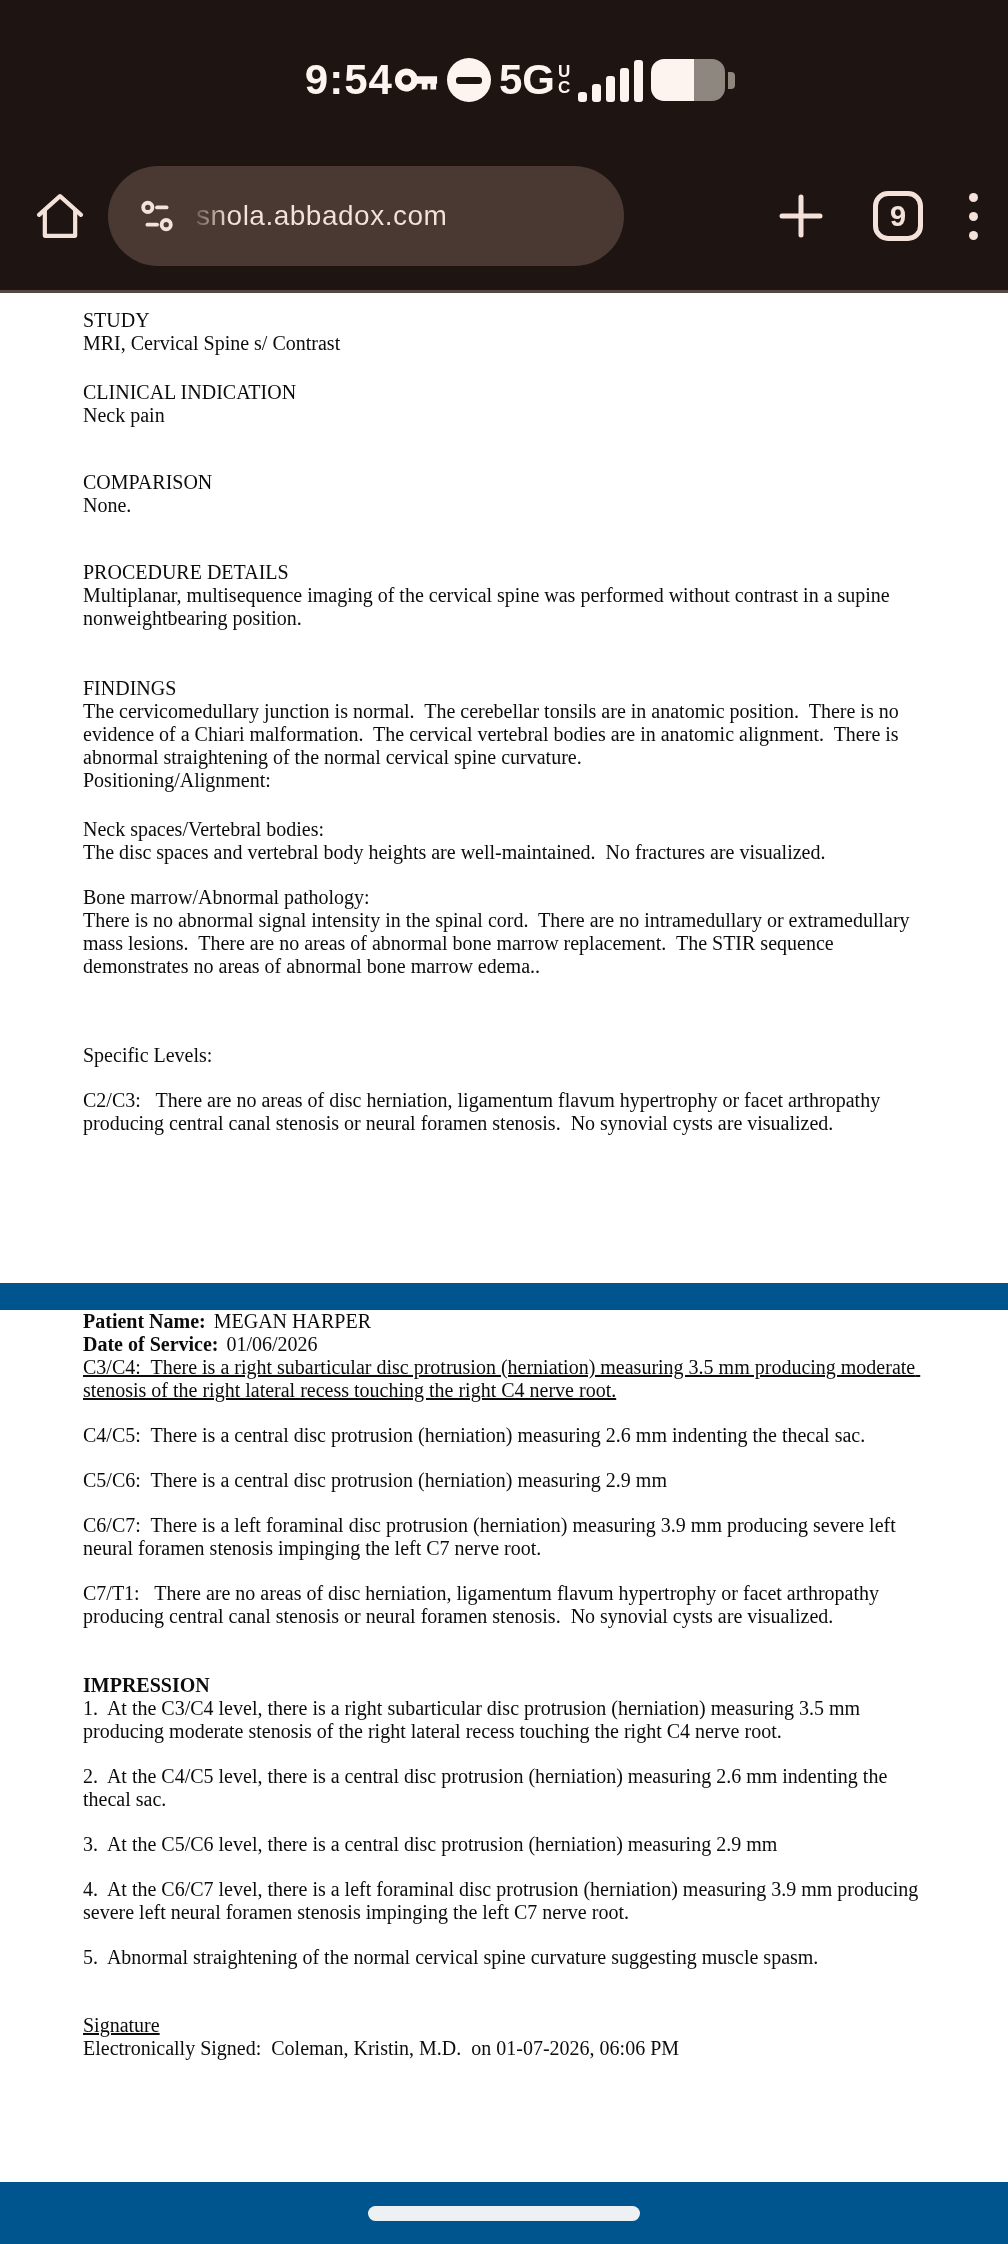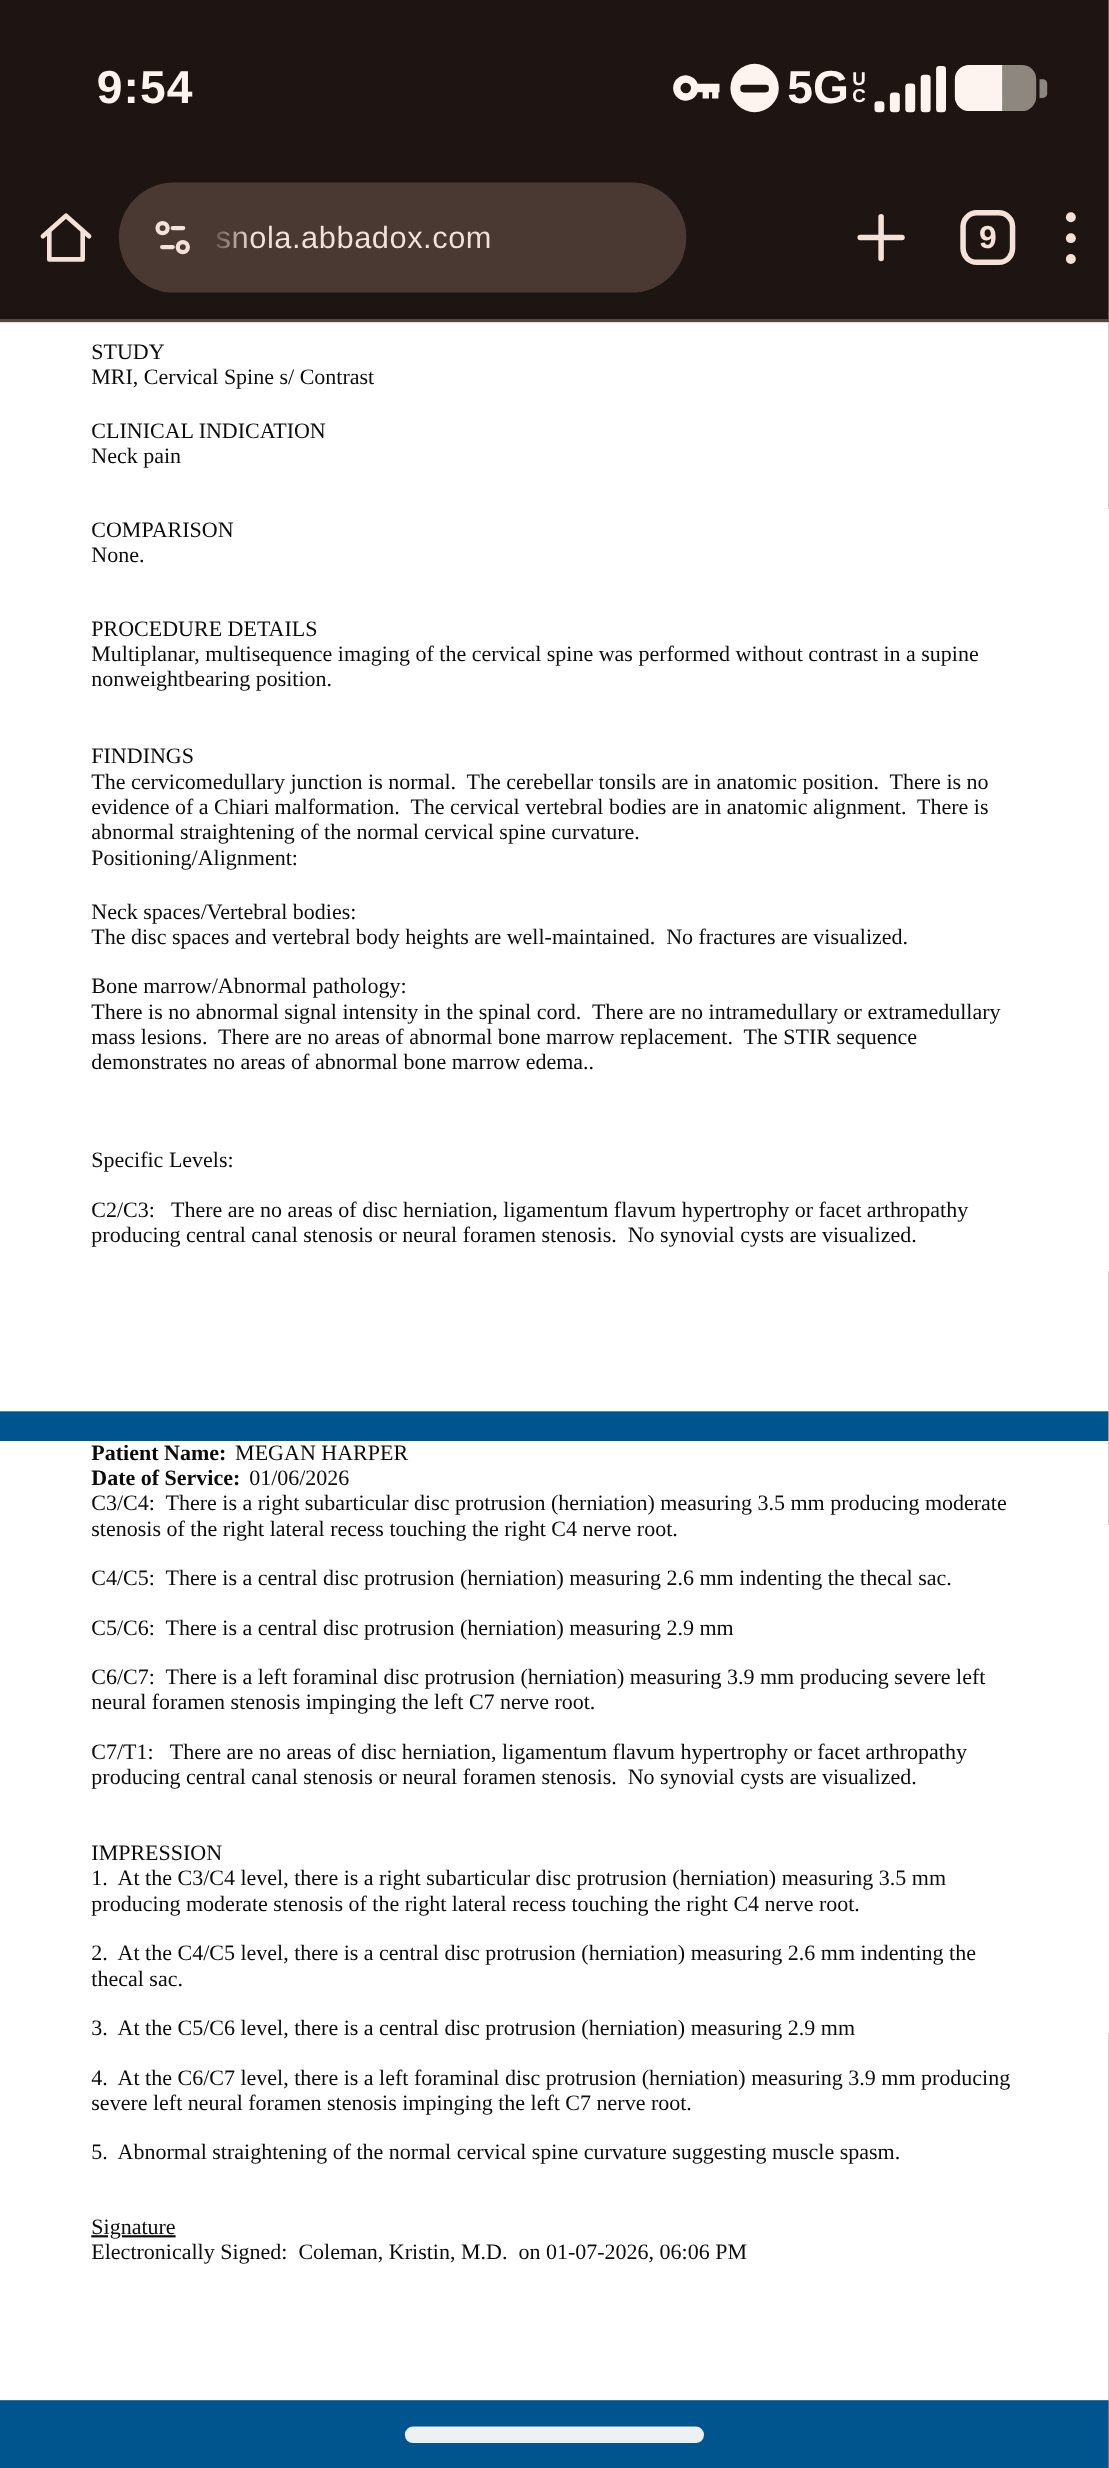--- a/index.html
+++ b/index.html
@@ -1,21 +1,21 @@
 <!DOCTYPE html>
 <html><head>
 <meta charset="utf-8">
 <style>
   html,body{margin:0;padding:0;background:#000;}
   .screen{position:relative;width:1008px;height:2244px;overflow:hidden;background:#fff;
           font-family:"Liberation Sans",sans-serif;}
 
   
   .chrome{background:#1e1411;border-bottom:3px solid #55463f;}
-  .status-bar{height:142px;display:flex;align-items:center;justify-content:space-between;
+  .status-bar{height:142px;display:flex;align-items:center;justify-content:center;
               padding:18px 56px 0 88px;box-sizing:border-box;}
   .time{color:#fdf4ef;font-size:42px;font-weight:600;letter-spacing:1px;}
   .status-icons{display:flex;align-items:center;gap:8px;}
   .sig-bars{display:flex;align-items:flex-end;gap:5px;height:44px;}
   .sig-bars i{display:block;width:9px;background:#fdf4ef;border-radius:3px;}
   .dnd{width:44px;height:44px;border-radius:50%;background:#fdf4ef;position:relative;}
   .dnd::after{content:"";position:absolute;left:9px;right:9px;top:19px;height:7px;border-radius:3px;background:#1e1411;}
   .net{display:flex;align-items:center;color:#fdf4ef;}
   .net .g5{font-size:42px;font-weight:600;}
   .net .uc{display:flex;flex-direction:column;font-size:17px;font-weight:700;line-height:16px;margin-left:3px;}
@@ -46,22 +46,22 @@
   .page p{margin:0;white-space:pre-wrap;}
   .mt1{margin-top:22px!important;}
   .mt2{margin-top:26px!important;}
   .mt3{margin-top:44px!important;}
   .mt4{margin-top:47px!important;}
   .mt5{margin-top:66px!important;}
   .b{font-weight:bold;}
   .val{margin-left:8px;}
   .page-break-bar{height:27px;background:#00558f;margin:148px -78px 0 -108px;}
   .patient-block{}
-  .c3c4{margin-top:16px;}
-  .imp-gap{margin-top:46px!important;}
+  .c3c4{margin-top:16px;text-decoration:underline;}
+  .imp-gap{margin-top:46px!important;font-weight:bold;}
   .sig-gap{margin-top:45px!important;text-decoration:underline;}
 
   
   .bottom-bar{position:absolute;left:0;right:0;bottom:0;height:62px;background:#00558f;
               display:flex;align-items:flex-start;justify-content:center;}
   .gesture-pill{margin-top:24px;width:272px;height:15px;border-radius:8px;background:#edf1f4;cursor:grab;}
 
   svg{display:block;}
 </style>
 </head>

